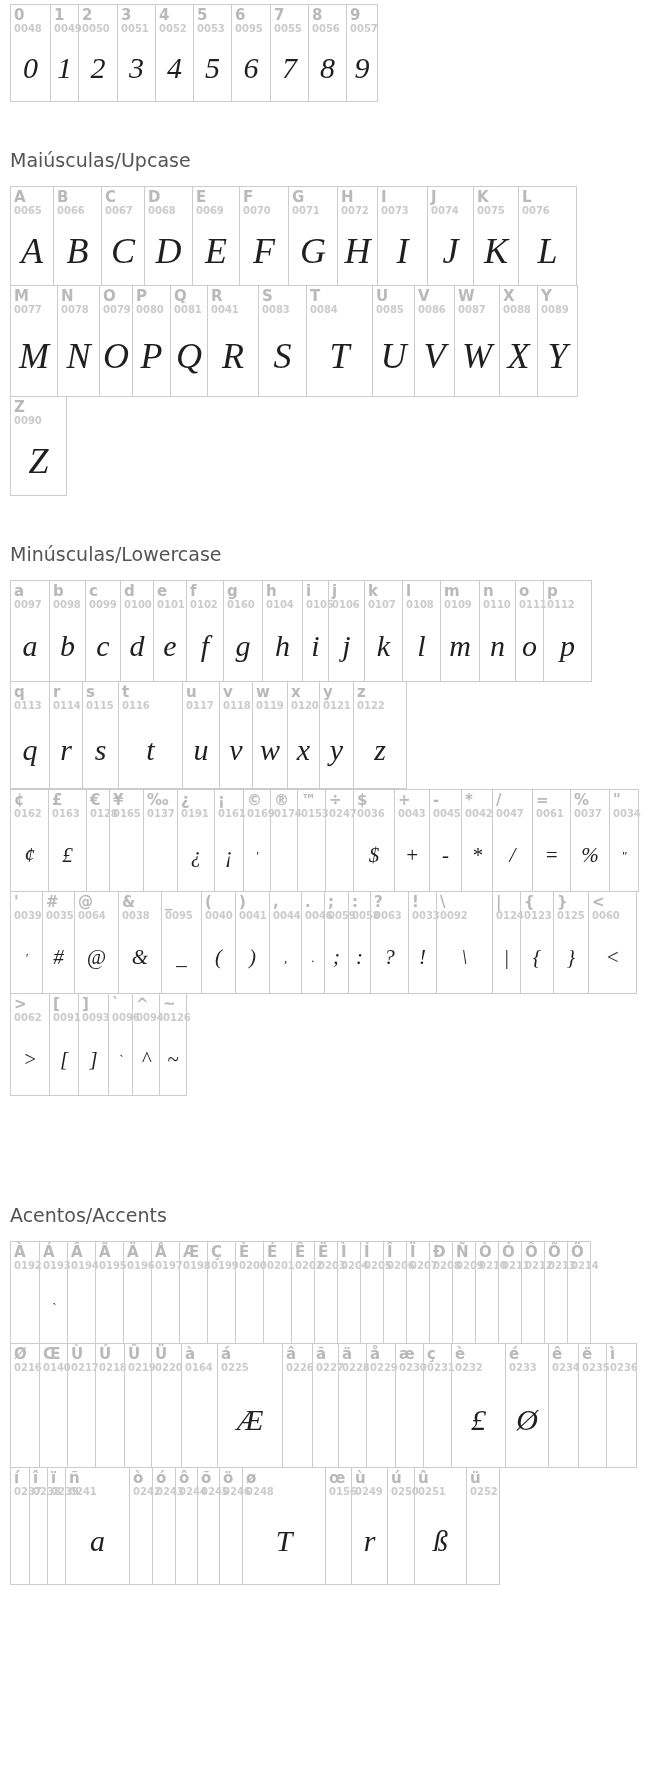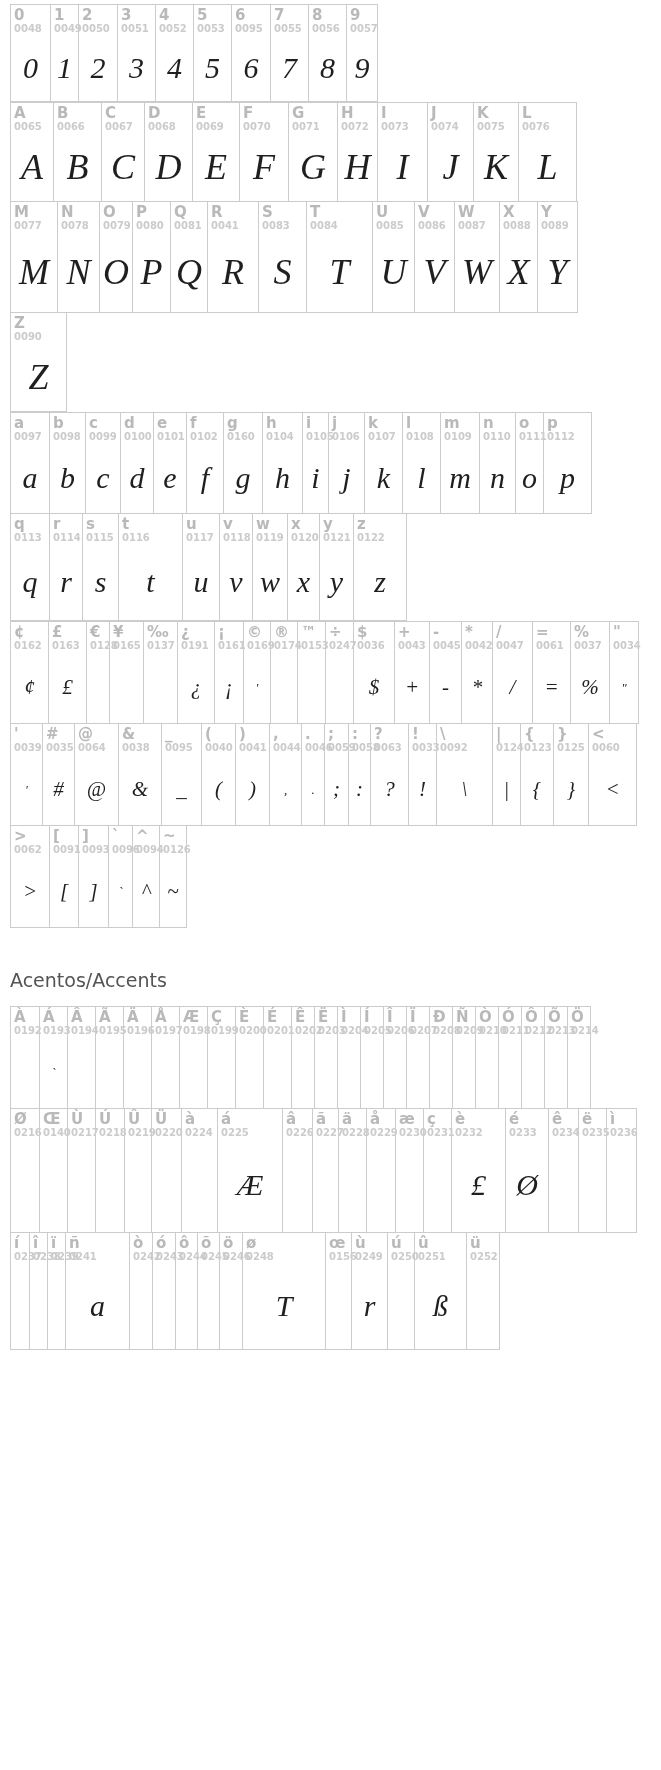--- a/index.html
+++ b/index.html
@@ -3,21 +3,21 @@
 <meta charset="utf-8">
 <style>
   html,body{margin:0;padding:0;background:#ffffff;}
   body{width:661px;font-family:"DejaVu Sans", sans-serif;}
   .wrap{padding:4px 0 40px 10px;}
   .section-title{
     font-size:19px;font-weight:400;color:#545454;
     margin:46px 0 14px 0;line-height:24px;letter-spacing:0;
   }
   .section.s0 .section-title{margin-top:2px;}
-  .section.s4 .section-title{margin-top:40px;}
+  .section.s4 .section-title{margin-top:107px;}
   .row{
     display:flex;width:max-content;background:#fff;
     border:1px solid #cccccc;box-sizing:border-box;
   }
   .row + .row{margin-top:-1px;}
   .cell{
     box-sizing:border-box;display:flex;flex-direction:column;
     overflow:visible;flex:0 0 auto;
   }
   .cell + .cell{border-left:1px solid #cccccc;}
@@ -108,20 +108,21 @@
         <div class="cell" style="width: 31px;">
           <div class="cell-head">
             <span class="char">9</span>
             <span class="code">0057</span>
           </div>
           <div class="glyph">9</div>
         </div>
       </div>
     </section>
     <section class="section s1">
+      <h2 class="section-title">Maiúsculas/Upcase</h2>
       <div class="row" style="height: 100px;">
         <div class="cell" style="width: 42px;">
           <div class="cell-head">
             <span class="char">A</span>
             <span class="code">0065</span>
           </div>
           <div class="glyph">A</div>
         </div>
         <div class="cell" style="width: 48px;">
           <div class="cell-head">
@@ -298,20 +299,21 @@
         <div class="cell" style="width: 55px;">
           <div class="cell-head">
             <span class="char">Z</span>
             <span class="code">0090</span>
           </div>
           <div class="glyph">Z</div>
         </div>
       </div>
     </section>
     <section class="section s2">
+      <h2 class="section-title">Minúsculas/Lowercase</h2>
       <div class="row" style="height: 102px;">
         <div class="cell" style="width: 38px;">
           <div class="cell-head">
             <span class="char">a</span>
             <span class="code">0097</span>
           </div>
           <div class="glyph">a</div>
         </div>
         <div class="cell" style="width: 36px;">
           <div class="cell-head">
@@ -1005,21 +1007,21 @@
         <div class="cell" style="width: 30px;">
           <div class="cell-head">
             <span class="char">Ü</span>
             <span class="code">0220</span>
           </div>
           <div class="glyph"></div>
         </div>
         <div class="cell" style="width: 36px;">
           <div class="cell-head">
             <span class="char">à</span>
-            <span class="code">0224</span>
+            <span class="code">0164</span>
           </div>
           <div class="glyph"></div>
         </div>
         <div class="cell" style="width: 65px;">
           <div class="cell-head">
             <span class="char">á</span>
             <span class="code">0225</span>
           </div>
           <div class="glyph">Æ</div>
         </div>

